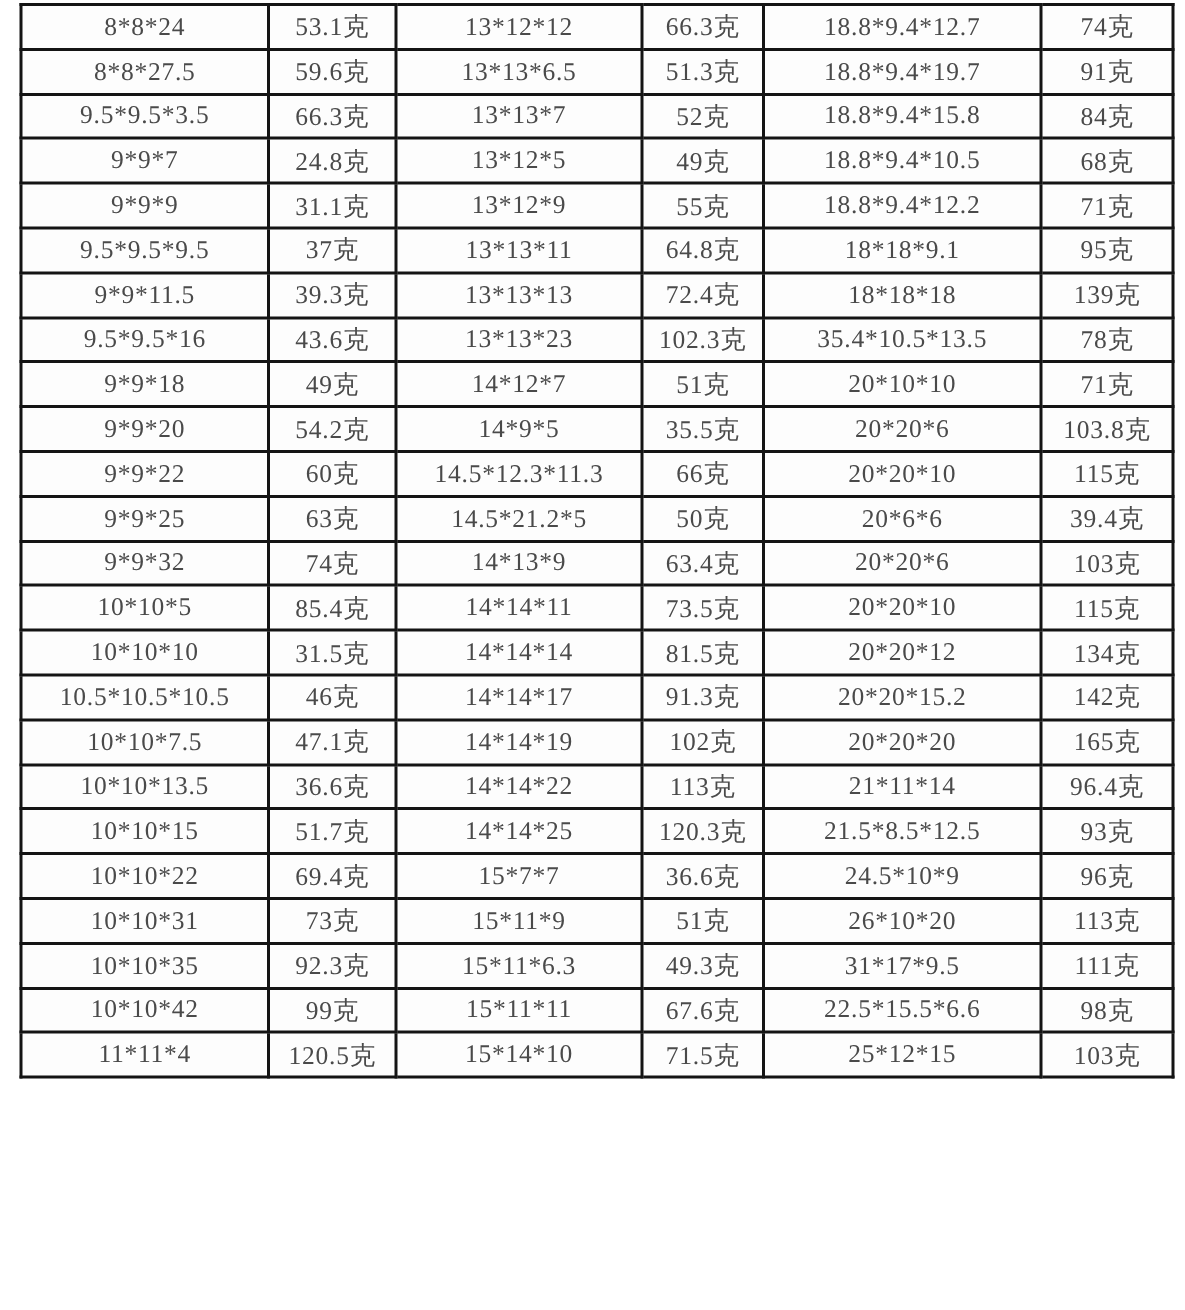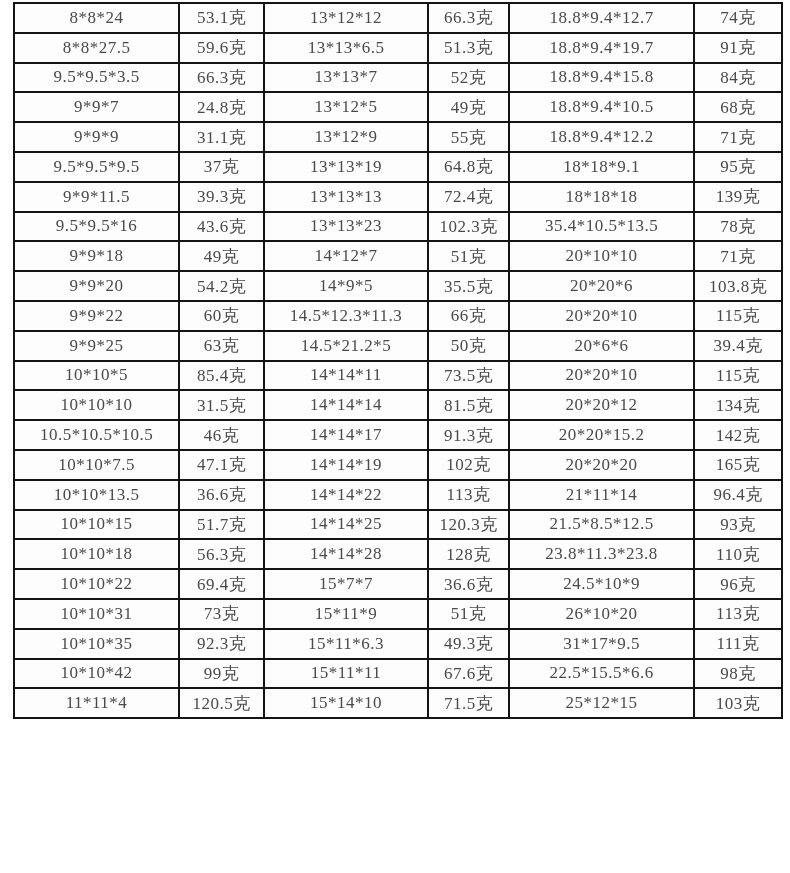--- a/index.html
+++ b/index.html
@@ -87,21 +87,21 @@
         <td>9*9*9</td>
         <td>31.1克</td>
         <td>13*12*9</td>
         <td>55克</td>
         <td>18.8*9.4*12.2</td>
         <td>71克</td>
       </tr>
       <tr>
         <td>9.5*9.5*9.5</td>
         <td>37克</td>
-        <td>13*13*19</td>
+        <td>13*13*11</td>
         <td>64.8克</td>
         <td>18*18*9.1</td>
         <td>95克</td>
       </tr>
       <tr>
         <td>9*9*11.5</td>
         <td>39.3克</td>
         <td>13*13*13</td>
         <td>72.4克</td>
         <td>18*18*18</td>
@@ -141,20 +141,28 @@
       </tr>
       <tr>
         <td>9*9*25</td>
         <td>63克</td>
         <td>14.5*21.2*5</td>
         <td>50克</td>
         <td>20*6*6</td>
         <td>39.4克</td>
       </tr>
       <tr>
+        <td>9*9*32</td>
+        <td>74克</td>
+        <td>14*13*9</td>
+        <td>63.4克</td>
+        <td>20*20*6</td>
+        <td>103克</td>
+      </tr>
+      <tr>
         <td>10*10*5</td>
         <td>85.4克</td>
         <td>14*14*11</td>
         <td>73.5克</td>
         <td>20*20*10</td>
         <td>115克</td>
       </tr>
       <tr>
         <td>10*10*10</td>
         <td>31.5克</td>
@@ -189,28 +197,20 @@
       </tr>
       <tr>
         <td>10*10*15</td>
         <td>51.7克</td>
         <td>14*14*25</td>
         <td>120.3克</td>
         <td>21.5*8.5*12.5</td>
         <td>93克</td>
       </tr>
       <tr>
-        <td>10*10*18</td>
-        <td>56.3克</td>
-        <td>14*14*28</td>
-        <td>128克</td>
-        <td>23.8*11.3*23.8</td>
-        <td>110克</td>
-      </tr>
-      <tr>
         <td>10*10*22</td>
         <td>69.4克</td>
         <td>15*7*7</td>
         <td>36.6克</td>
         <td>24.5*10*9</td>
         <td>96克</td>
       </tr>
       <tr>
         <td>10*10*31</td>
         <td>73克</td>

